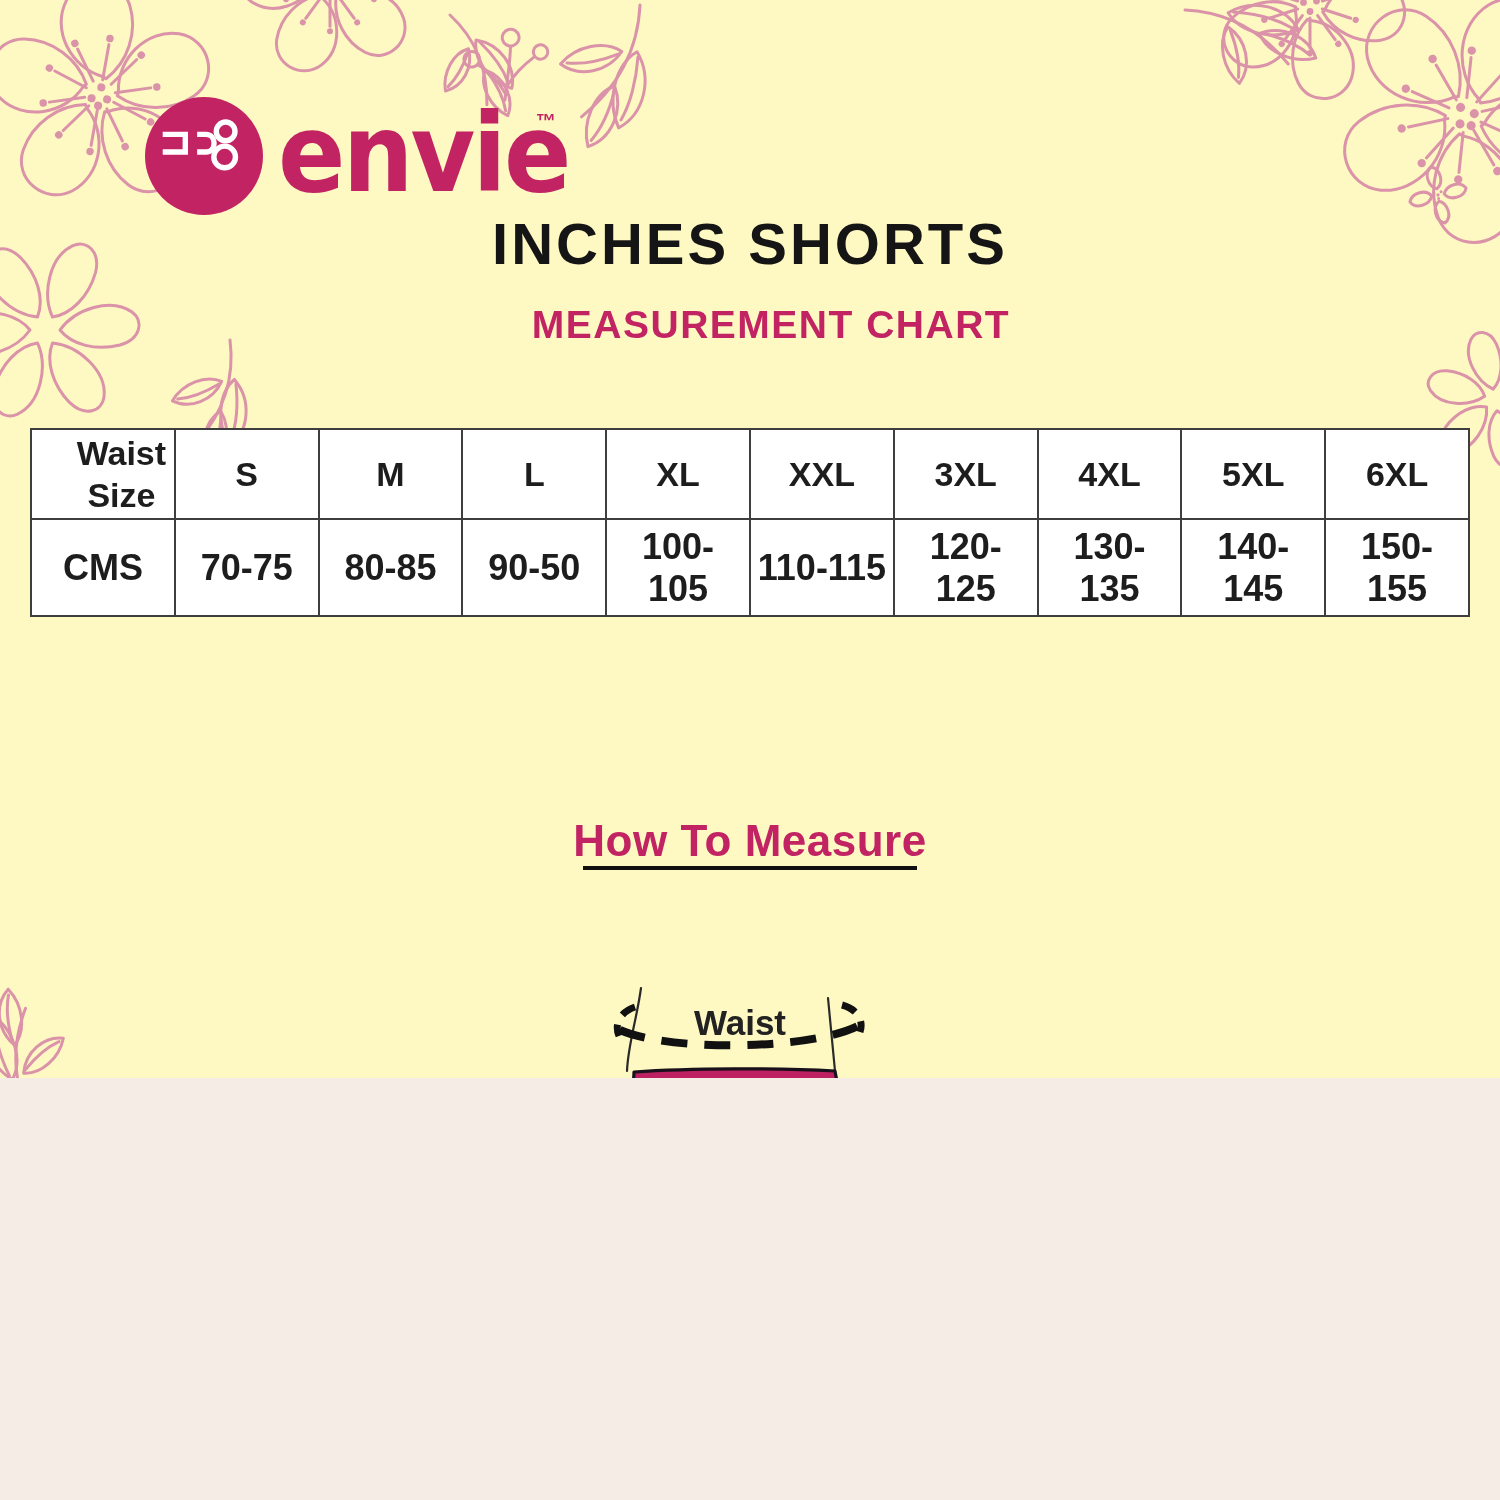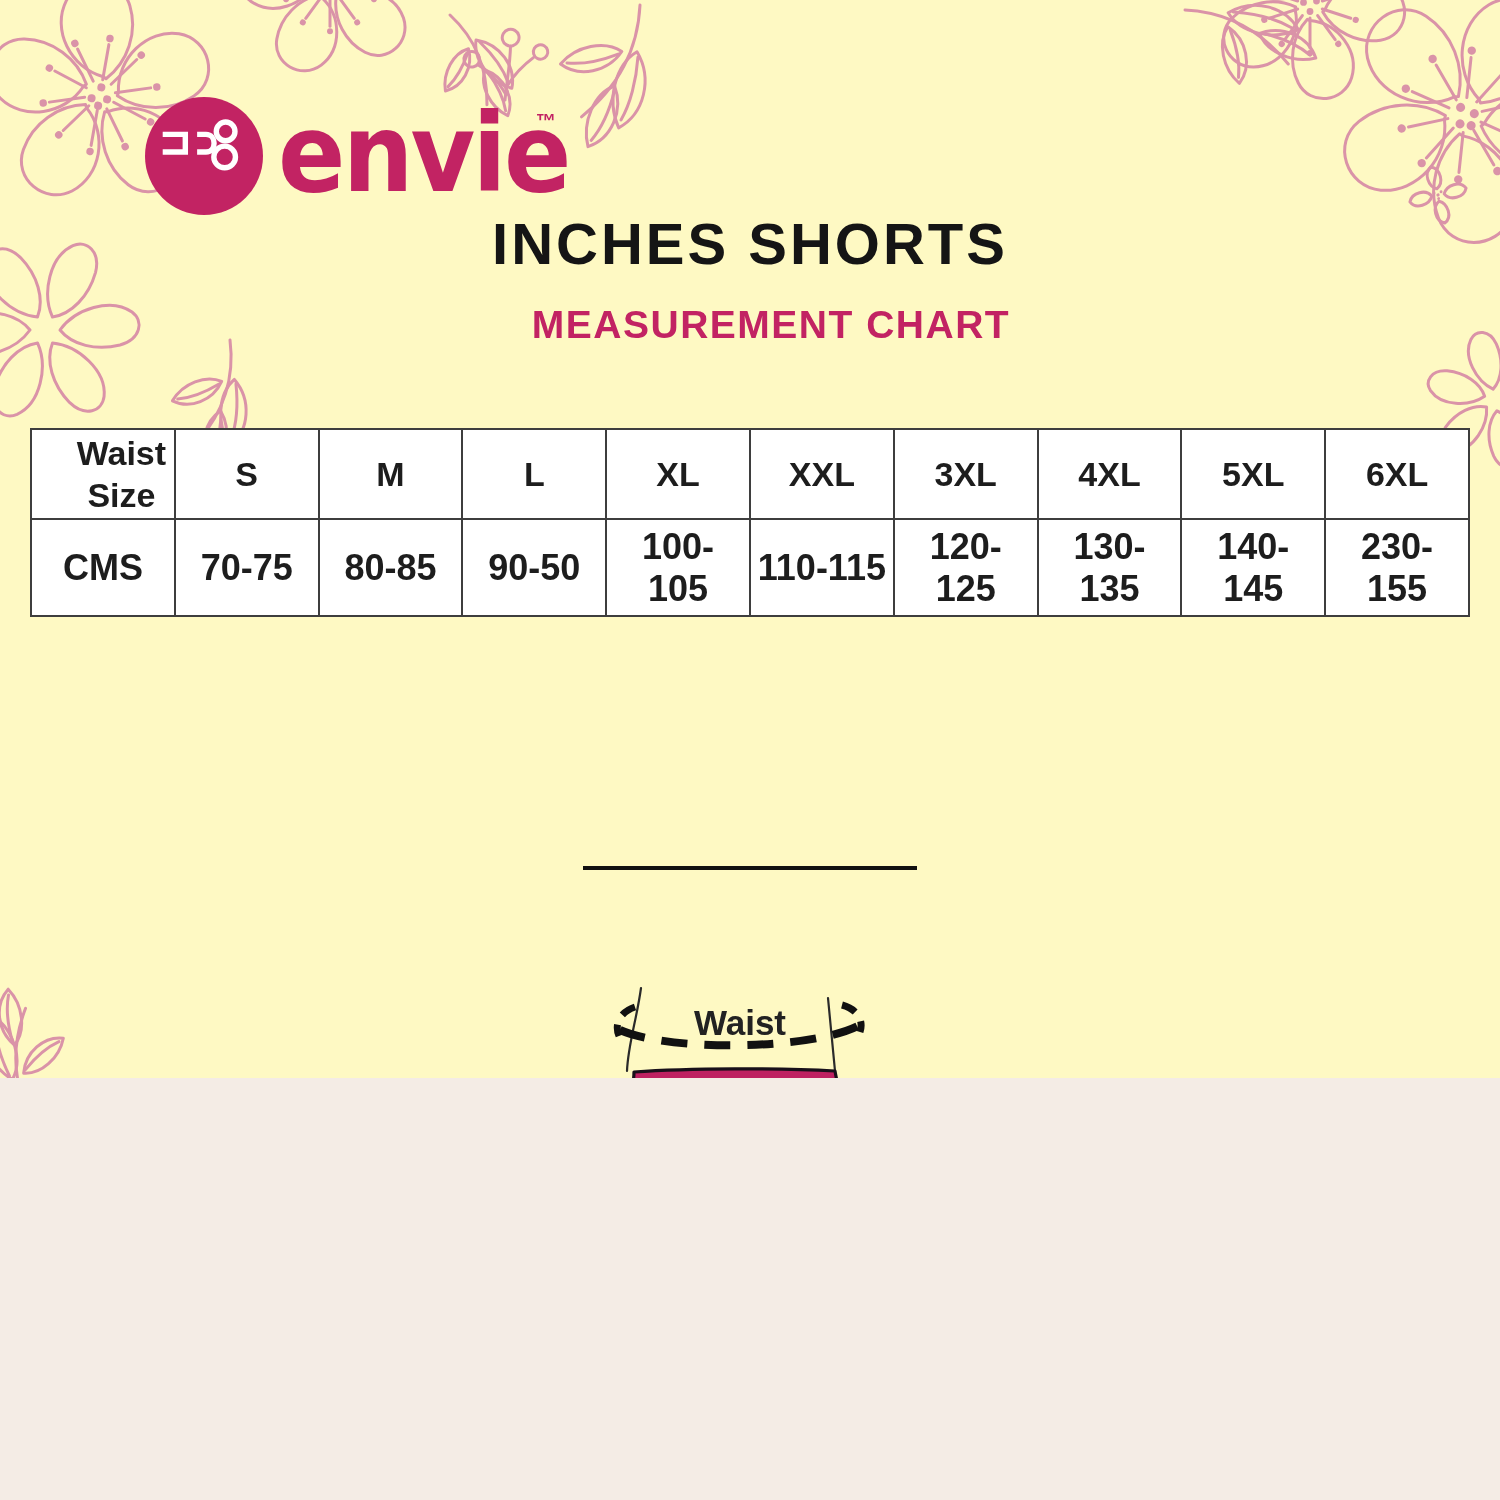--- a/index.html
+++ b/index.html
@@ -179,25 +179,26 @@
       <tr class="data">
         <th>CMS</th>
         <td>70-75</td>
         <td>80-85</td>
         <td>90-50</td>
         <td>100-105</td>
         <td>110-115</td>
         <td>120-125</td>
         <td>130-135</td>
         <td>140-145</td>
-        <td>230-155</td>
+        <td>150-155</td>
       </tr>
     </tbody>
       </table>
 
+    <div class="htm-heading">How To Measure</div>
     <div class="htm-underline"></div>
 
     <svg class="figure" viewBox="0 0 420 520">
 
       <g stroke="#2A2A2A" stroke-width="2.2" fill="none" stroke-linecap="round">
         <path d="M 101,38 C 97,68 88,95 87,121"></path>
         <path d="M 288,48 C 291,78 293,100 295,121"></path>
       </g>
 
       <g stroke="#111111" stroke-width="8" fill="none">

